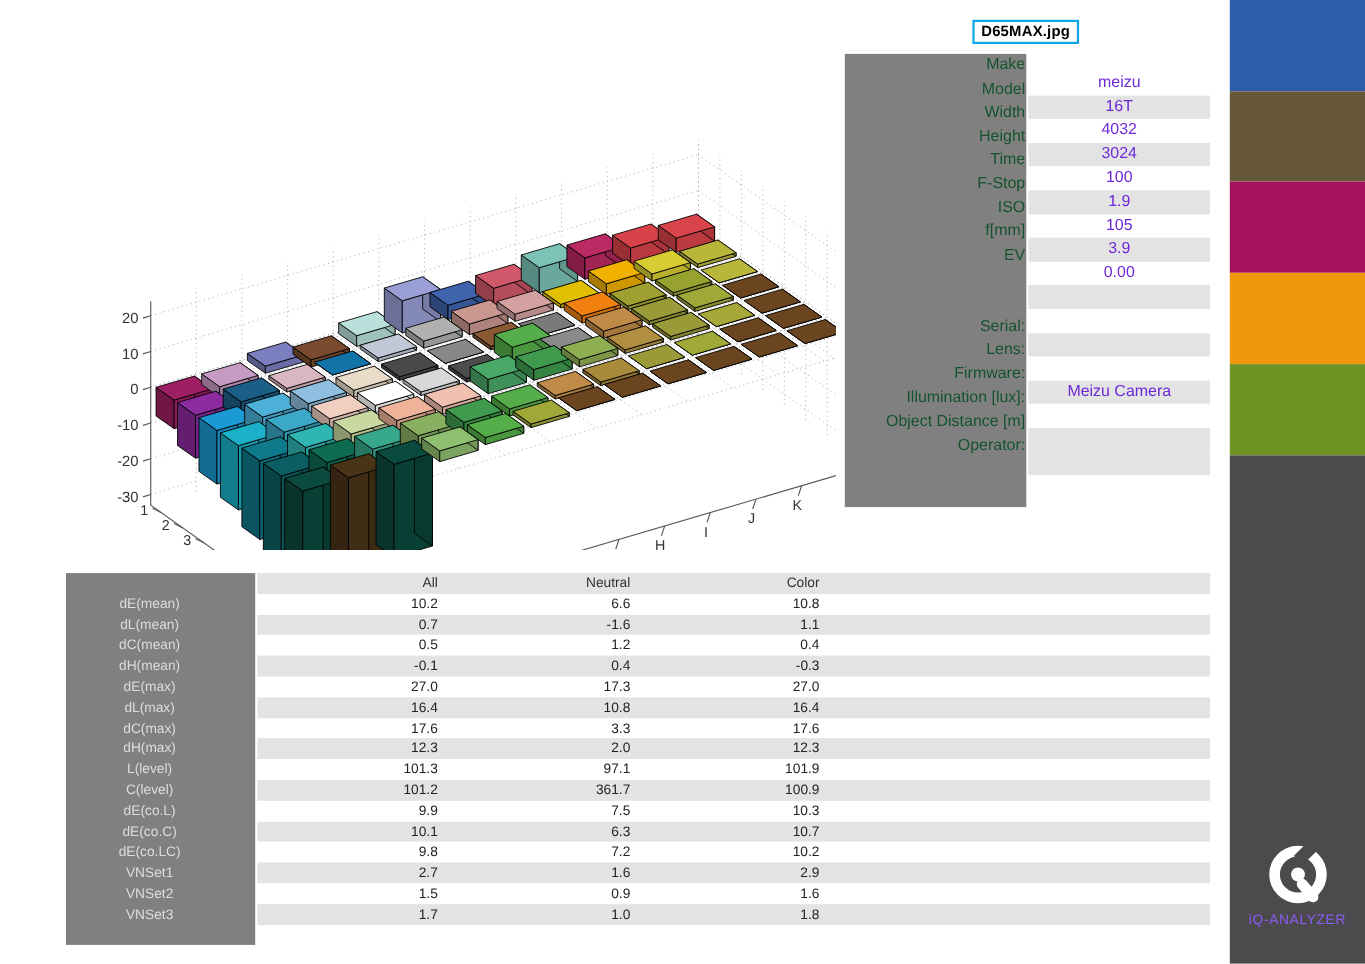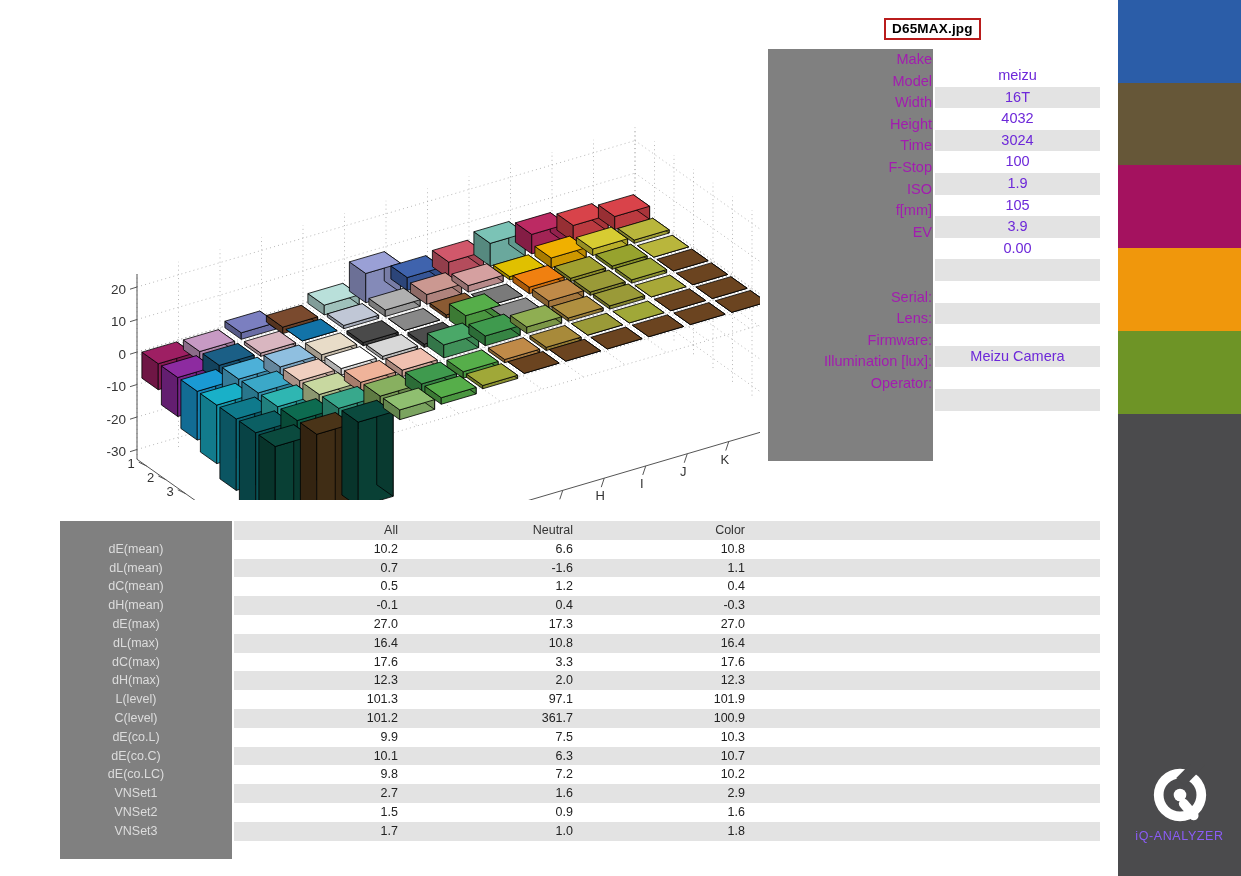--- a/index.html
+++ b/index.html
@@ -18,33 +18,33 @@
              font-family:"Liberation Sans",sans-serif;}
 
   
   #chart{position:absolute;left:0;top:0;width:760px;height:500px;}
   #chart-title{position:absolute;left:0;top:11px;width:760px;text-align:left;
                font-size:19px;color:#000;}
   #chart-title span{display:inline-block;margin-left:-340px;}
   #plot-svg{position:absolute;left:0;top:0;}
 
   
-  #file-badge{position:absolute;left:884px;top:18px;border:2px solid #b91c1c;
+  #file-badge{position:absolute;left:884px;top:18px;border:2px solid #0ea5e9;
               background:#fff;padding:1px 6px 2px 6px;font-size:13.5px;font-weight:bold;
               font-family:"Liberation Sans",sans-serif;letter-spacing:.2px;}
 
   
   #exif{position:absolute;left:768px;top:49px;width:332px;height:412px;}
   #exif .lbl-col{position:absolute;left:0;top:0;width:165px;height:412px;background:#808080;}
   #exif .rows{position:absolute;left:0;top:0;width:332px;}
   #exif .row{height:21.6px;position:relative;}
   #exif .row.alt .val{background:#e3e3e3;}
   #exif .lbl{position:absolute;left:0;top:0;width:165px;height:21.6px;line-height:21.6px;
              text-align:right;padding-right:1px;box-sizing:border-box;
-             color:#a21caf;font-size:14.5px;z-index:2;white-space:nowrap;overflow:hidden;}
+             color:#14532d;font-size:14.5px;z-index:2;white-space:nowrap;overflow:hidden;}
   #exif .val{position:absolute;left:167px;top:16px;width:165px;height:21.6px;line-height:21.6px;
              text-align:center;color:#6d28d9;font-size:14.5px;}
 
   
   #stats{position:absolute;left:60px;top:521px;width:1040px;}
   #stats .lbl-col{position:absolute;left:0;top:0;width:172px;background:#808080;}
   #stats .row{height:18.8px;position:relative;}
   #stats .row.shade .cells{background:#e3e3e3;}
   #stats .cells{position:absolute;left:174px;top:0;right:0;height:18.8px;}
   #stats .rlabel{position:absolute;left:0;top:0;width:152px;height:18.8px;line-height:18.8px;
@@ -749,20 +749,24 @@
       </div>
       <div class="row alt">
         <div class="lbl">Firmware:</div>
         <div class="val">Meizu Camera</div>
       </div>
       <div class="row">
         <div class="lbl">Illumination [lux]:</div>
         <div class="val"></div>
       </div>
       <div class="row alt">
+        <div class="lbl">Object Distance [m]</div>
+        <div class="val"></div>
+      </div>
+      <div class="row alt">
         <div class="lbl">Operator:</div>
         <div class="val"></div>
       </div>
       <div class="row">
         <div class="lbl"></div>
         <div class="val"></div>
       </div>
     </div>
 </div>
 

